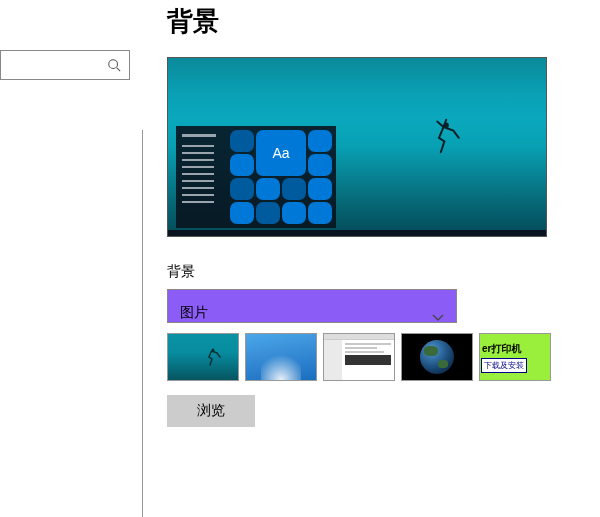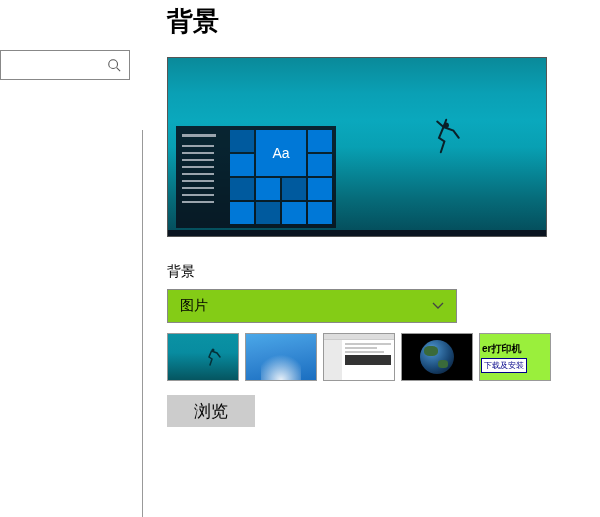--- a/index.html
+++ b/index.html
@@ -85,21 +85,21 @@
     .start-left .hbar:first-child { width: 34px; height: 3px; margin-bottom: 8px; }
     .start-left .hbar.sm { width: 32px; }
     .tiles {
       flex: 1;
       display: grid;
       grid-template-columns: repeat(4, 1fr);
       grid-template-rows: repeat(4, 1fr);
       gap: 2px;
       padding: 4px 4px 4px 0;
     }
-    .tile { background: #0078d7; }
+    .tile { background: #0078d7; border-radius: 7px; }
     .tile.dk { background: #005a9e; }
     .tile-big {
       grid-column: 2 / span 2;
       grid-row: 1 / span 2;
       display: flex;
       align-items: center;
       justify-content: center;
       color: #fff;
       font-size: 14px;
     }
@@ -114,24 +114,24 @@
       margin-top: 26px;
       font-size: 14px;
       color: #000;
     }
     .dropdown {
       width: 290px;
       height: 34px;
       border: 1px solid #888;
       margin-top: 8px;
       display: flex;
-      align-items: center;
+      align-items: flex-end;
       justify-content: space-between;
       padding: 0 12px;
-      background: #84cc16;
+      background: #8b5cf6;
       cursor: default;
     }
     .chev {
       width: 12px;
       height: 8px;
     }
     .thumbs-label {
       margin-top: 20px;
       font-size: 14px;
     }
@@ -198,21 +198,21 @@
       display:flex; flex-direction:column; justify-content:center; padding:2px;
     }
     .thumb.t5 .t5t { font-size:10px; font-weight:bold; color:#000; white-space:nowrap; }
     .thumb.t5 .t5b { font-size:8px; background:#fff; color:#008; padding:1px 2px; margin-top:3px; align-self:flex-start; outline:1px solid #008; white-space:nowrap;text-align:right;}
     .browse-btn {
       margin-top: 14px;
       width: 88px;
       height: 32px;
       background: #ccc;
       border: none;
-      font-size: 17px;
+      font-size: 14px;
       font-family: inherit;
       color: #000;
       cursor: default;
       display:flex; align-items:center; justify-content:center;
     }
   </style>
 </head>
 <body>
 
 <div class="sidebar">

